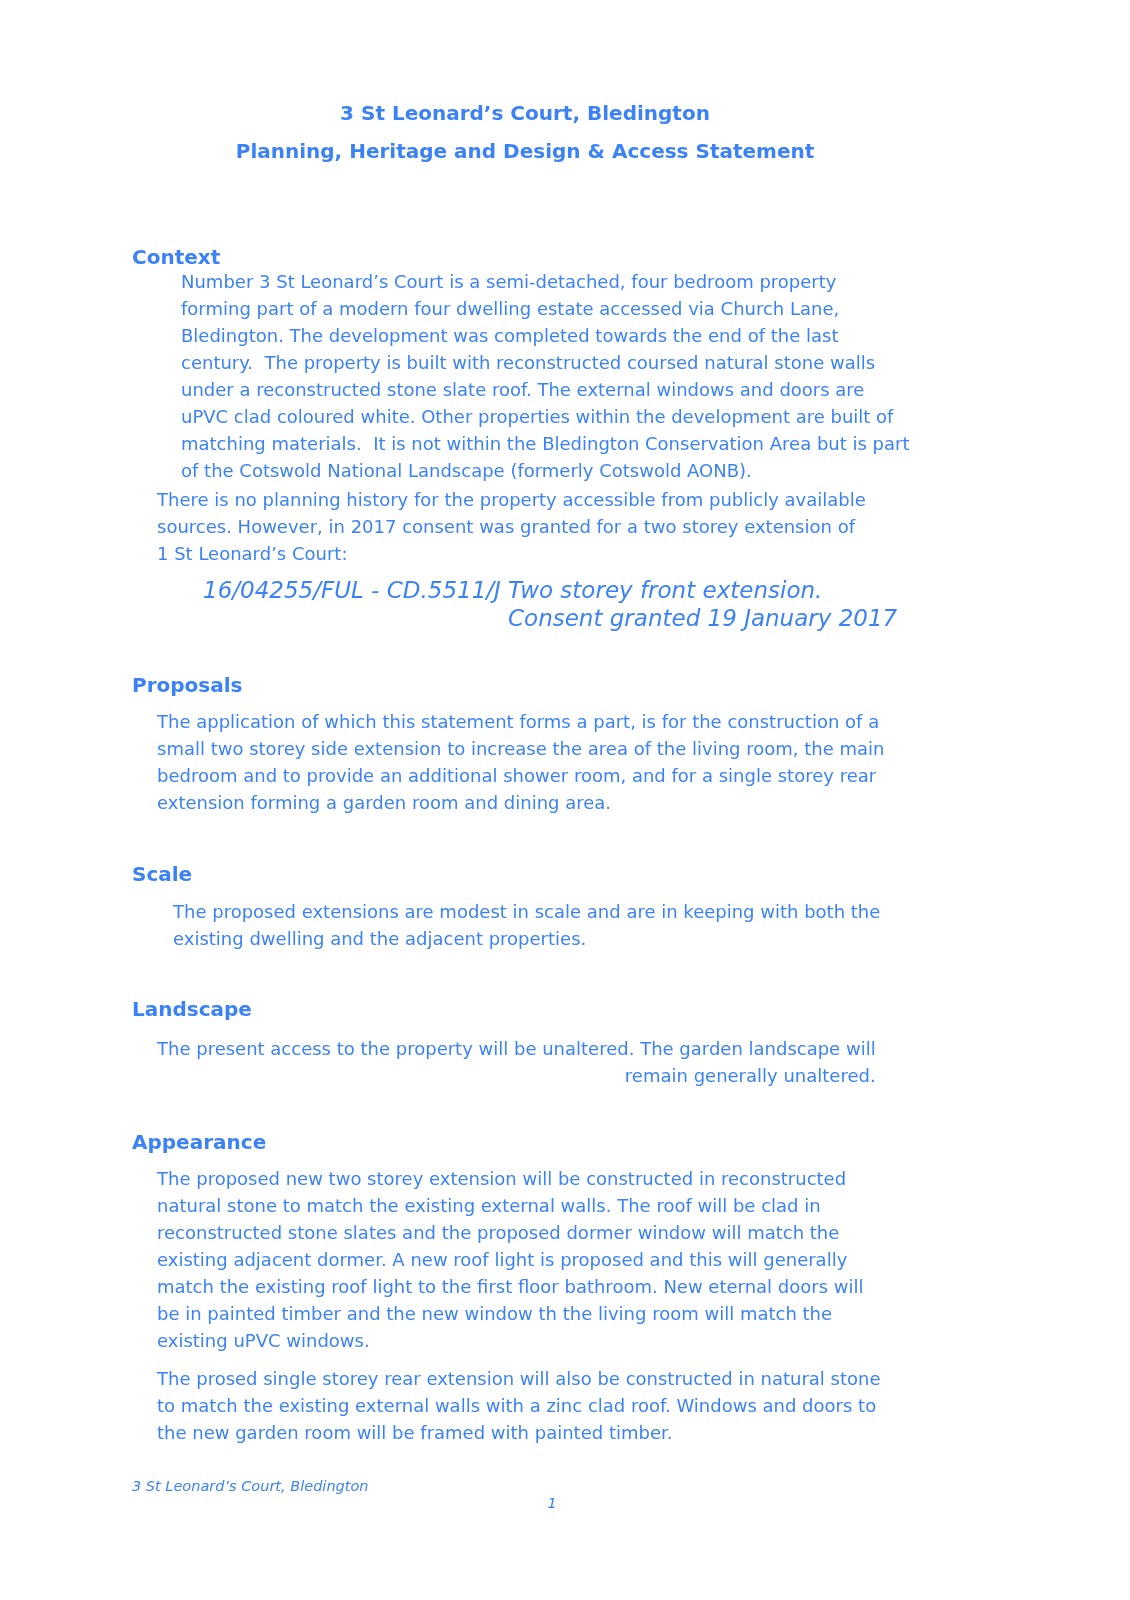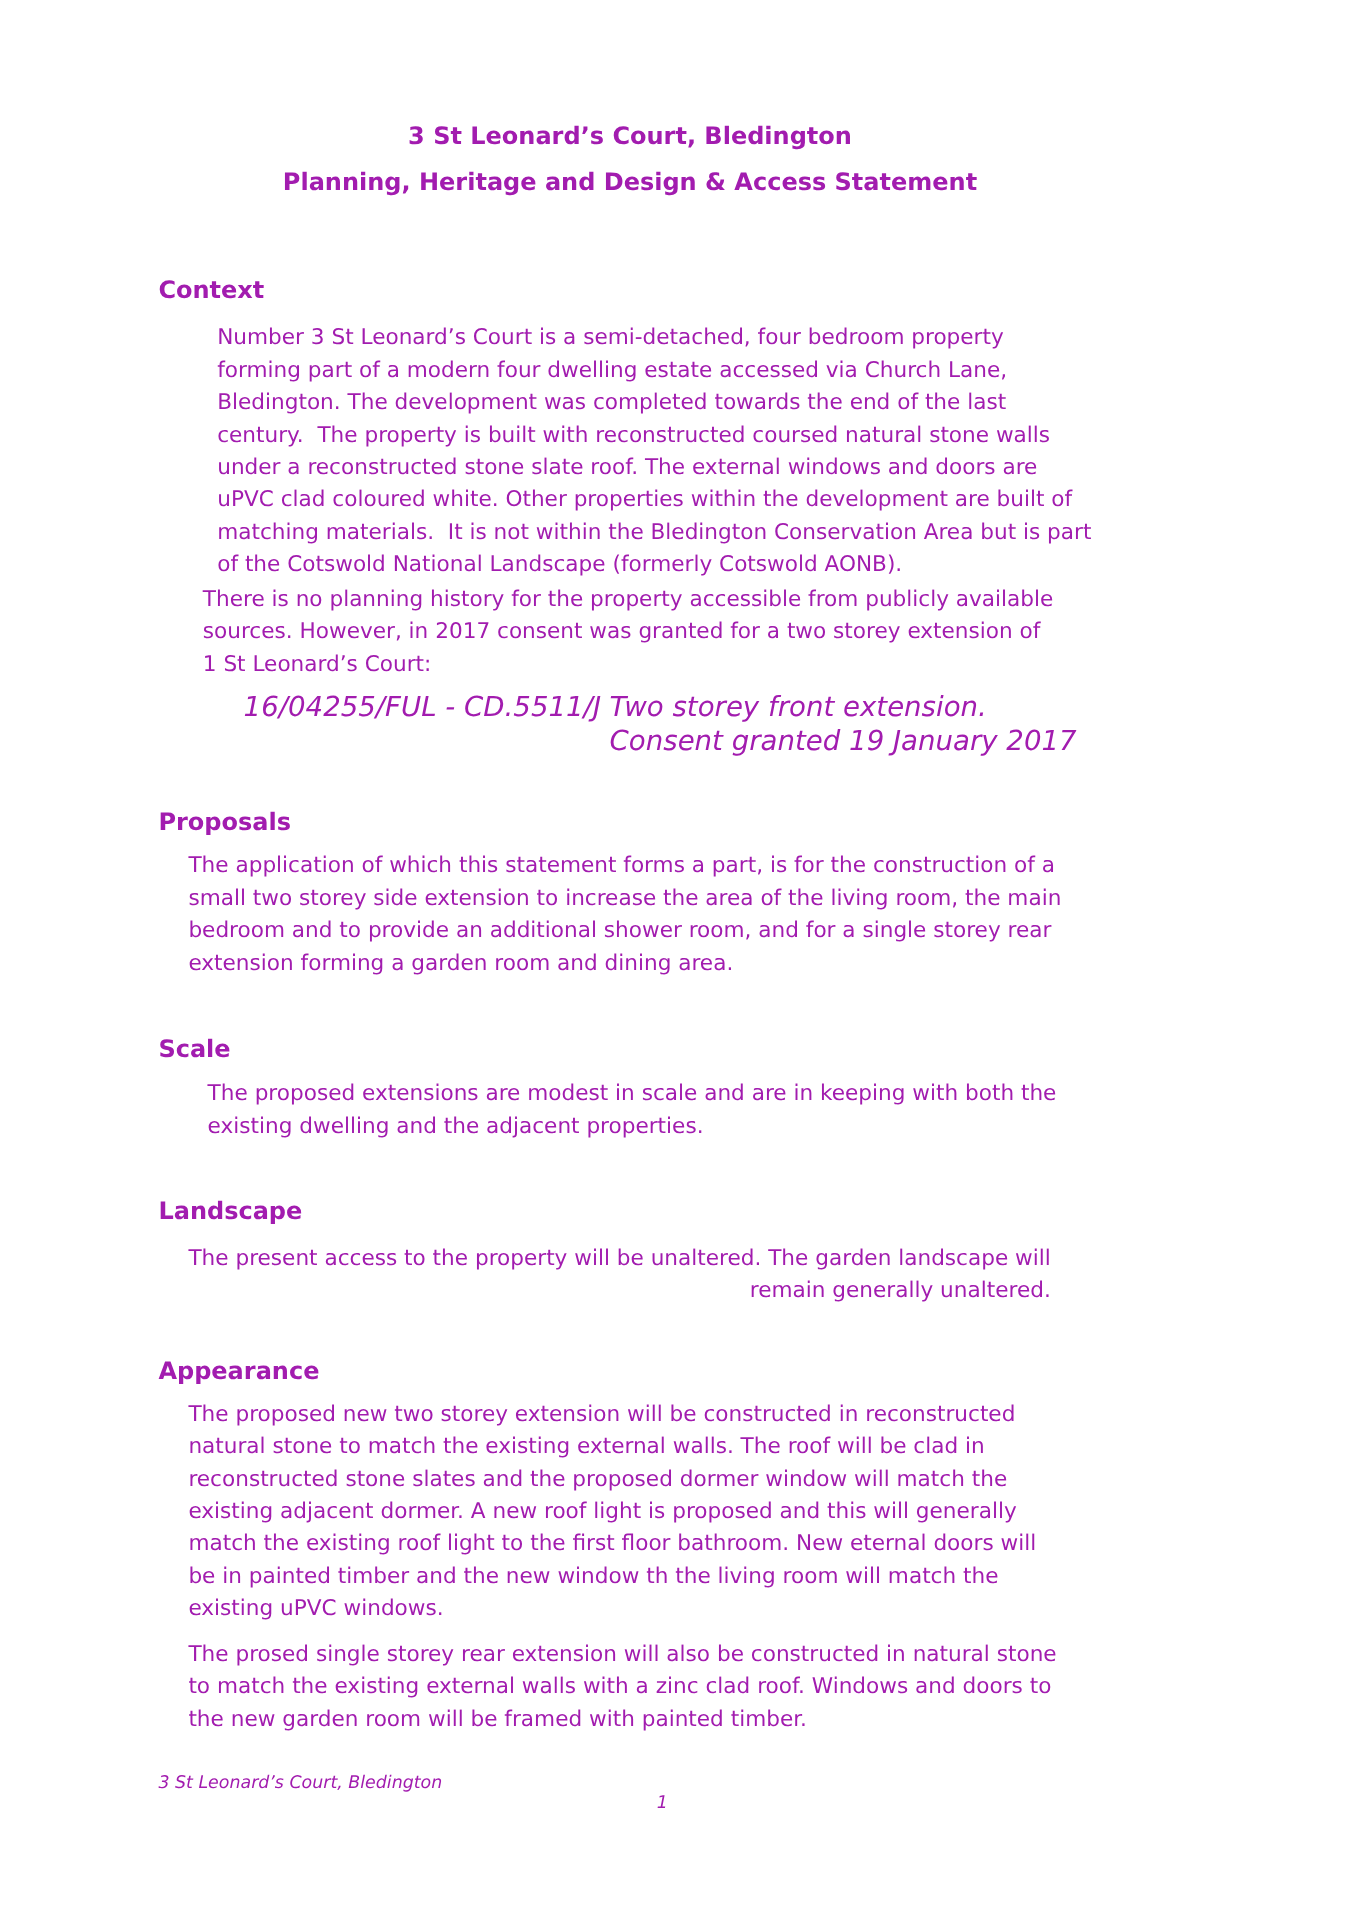--- a/index.html
+++ b/index.html
@@ -1,21 +1,21 @@
 <!DOCTYPE html>
 <html><head>
 <meta charset="utf-8">
 <style>
   html, body { margin: 0; padding: 0; background: #ffffff; }
   .page {
     position: relative;
     width: 1130px;
     height: 1600px;
     background: #ffffff;
-    color: #a21caf;
+    color: #3b82f6;
     font-family: "DejaVu Sans", "Liberation Sans", sans-serif;
     overflow: hidden;
   }
   .doc-title {
     position: absolute;
     left: 132px;
     width: 786px;
     text-align: center;
     font-weight: bold;
     font-size: 20px;
@@ -32,23 +32,23 @@
     line-height: 26px;
     white-space: pre;
   }
   .para {
     position: absolute;
     left: 157px;
     font-size: 18px;
     line-height: 27px;
     white-space: pre;
   }
-  .h-context    { top: 228px; text-align: right; }
+  .h-context    { top: 244px; text-align: right; }
   .p-context-1  { top: 268px; margin-left: 24px; }
-  .p-context-2  { top: 486px; margin-left: 12px; }
+  .p-context-2  { top: 486px; }
   .ref-row {
     position: absolute;
     left: 203px;
     top: 576px;
     display: flex;
     font-style: italic;
     font-size: 23px;
     line-height: 28px;
   }
   .ref-code { width: 305px; white-space: pre; }

